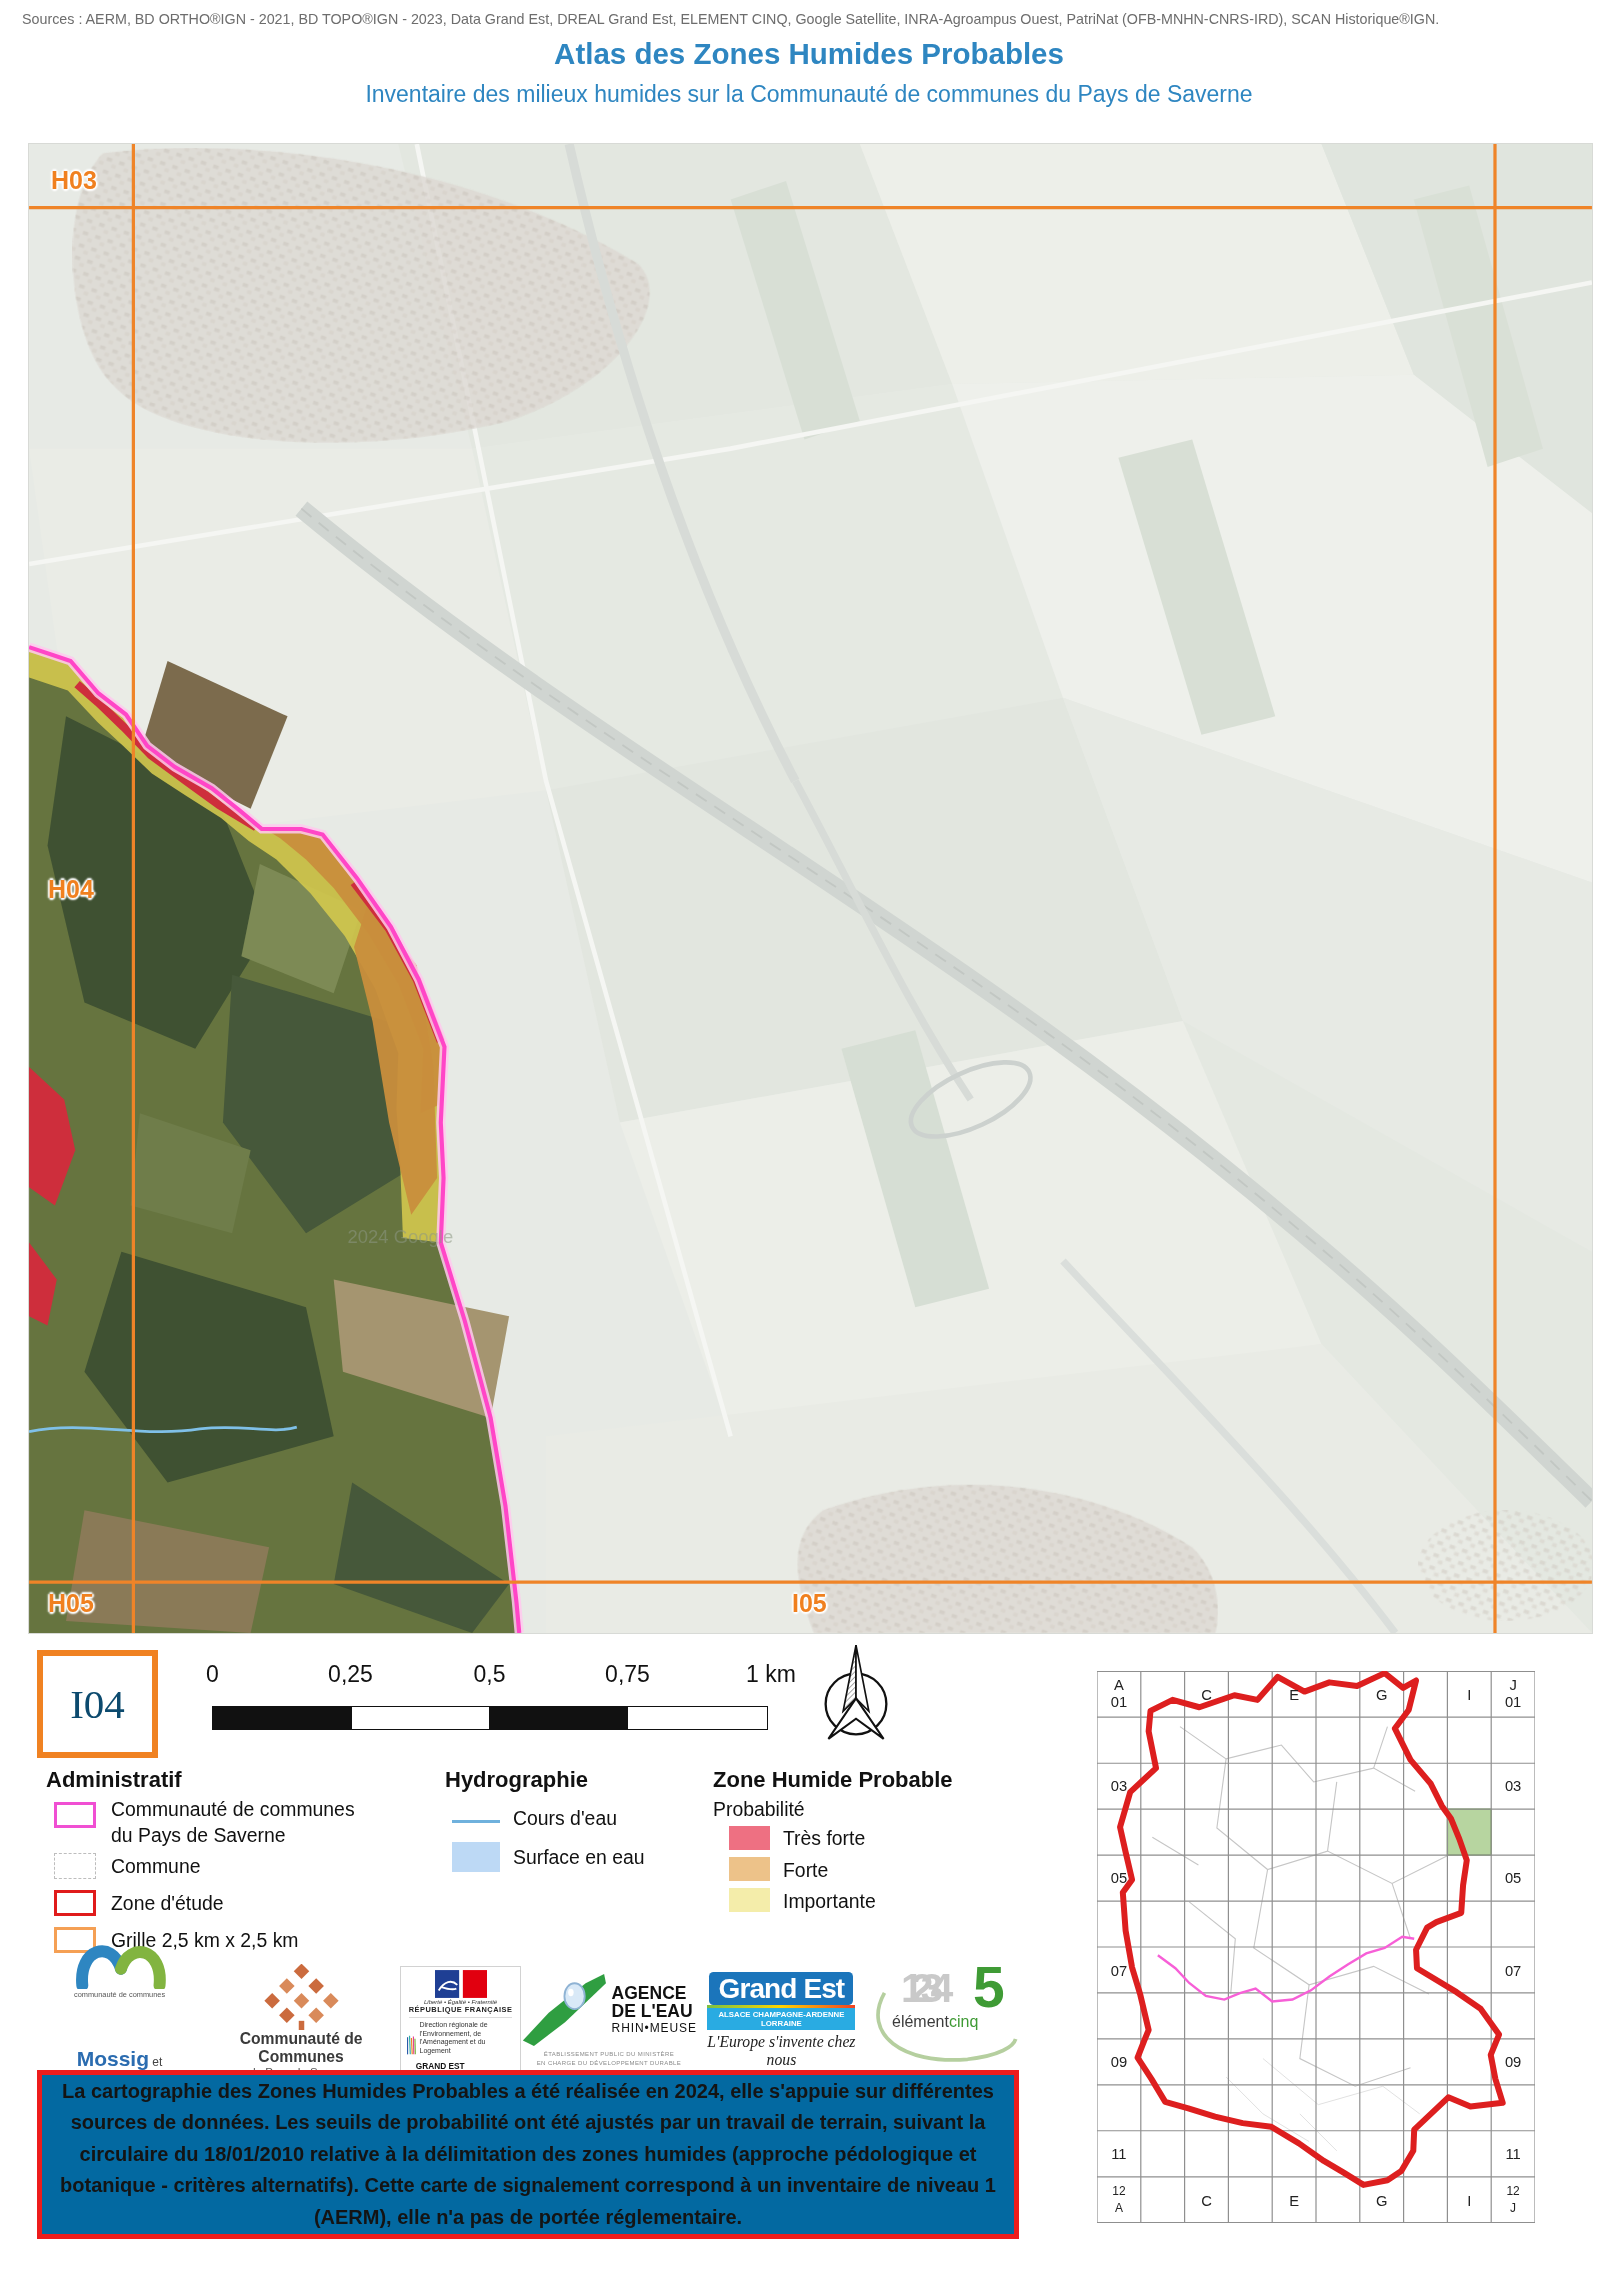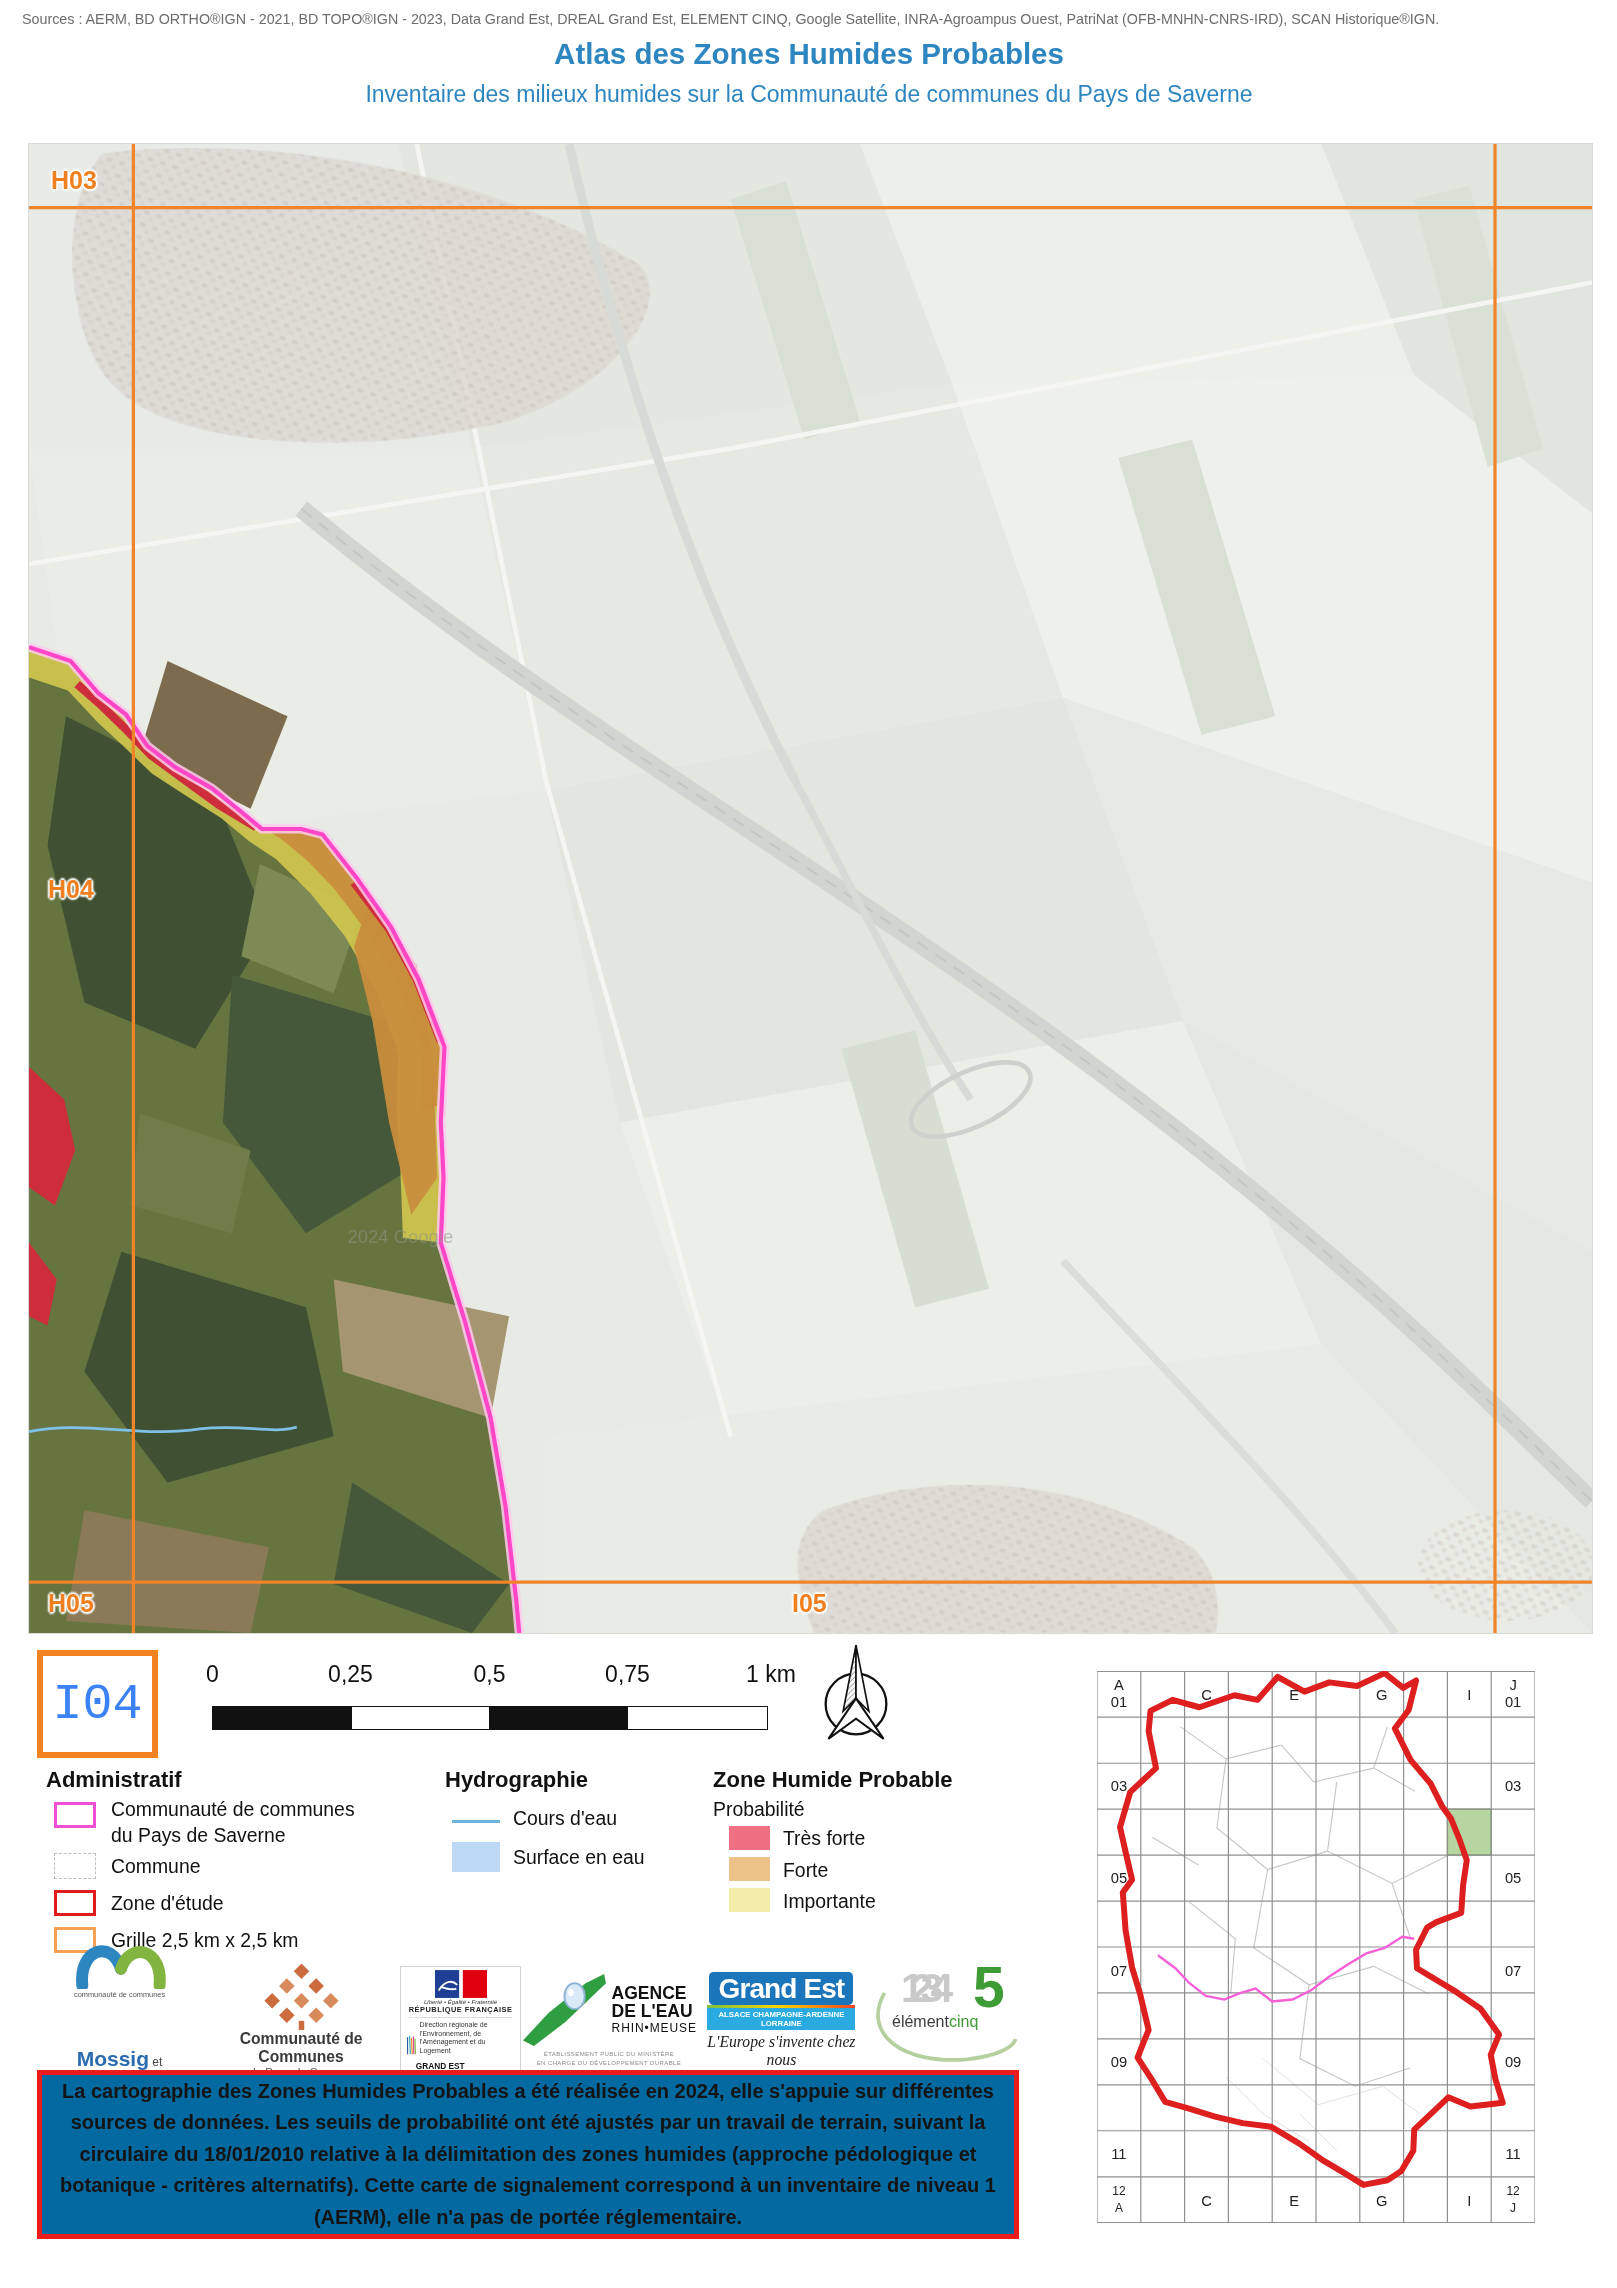--- a/index.html
+++ b/index.html
@@ -10,21 +10,21 @@
   .sources{left:22px;top:11px;width:1578px;font-size:14.3px;color:#6d6d6d;}
   .title{left:0;top:37px;width:1618px;text-align:center;font-size:29.5px;font-weight:bold;color:#2e86c1;}
   .subtitle{left:0;top:81px;width:1618px;text-align:center;font-size:23px;color:#2e86c1;}
   
   .map-wrap{left:28px;top:143px;width:1563px;height:1489px;border:0.9px solid #d8dad6;box-sizing:content-box;}
   .grid-label{position:absolute;font-size:25px;font-weight:bold;color:#f0801f;
       text-shadow:-1.8px 0 1.8px #fff,1.8px 0 1.8px #fff,0 -1.8px 1.8px #fff,0 1.8px 1.8px #fff,0.9px 0.9px 1.8px #fff;}
   
   .cellbox{left:37px;top:1650px;width:109px;height:96px;background:#fff;border:6.5px solid #f08222;
       display:flex;align-items:center;justify-content:center;}
-  .cellbox span{font-family:Liberation Mono, monospace;font-size:50px;color:#3b82f6;}
+  .cellbox span{font-family:Liberation Serif, serif;font-size:41px;color:#0c4a6e;}
   .sb-label{position:absolute;top:1661px;width:111px;text-align:center;font-size:23px;color:#111;}
   .sb-end{text-align:left;width:102px;}
   .scalebar{left:212px;top:1706px;width:554px;height:22px;border:1.8px solid #111;display:flex;}
   .scalebar div{height:100%;}
   .seg-b{background:#111;width:138px;}
   .seg-w{background:#fff;width:138px;border-left:1.8px solid #111;box-sizing:border-box;}
   
   .leg-head{position:absolute;font-size:22px;font-weight:bold;color:#111;}
   .leg-sub{position:absolute;font-size:19.4px;color:#111;}
   .leg-item-label{position:absolute;font-size:19.4px;color:#111;}

